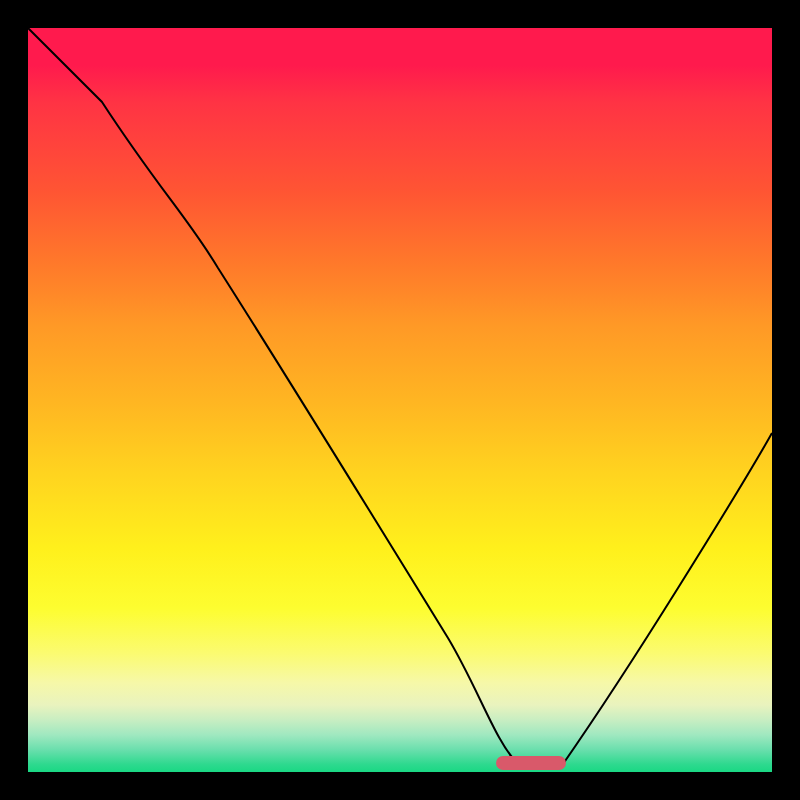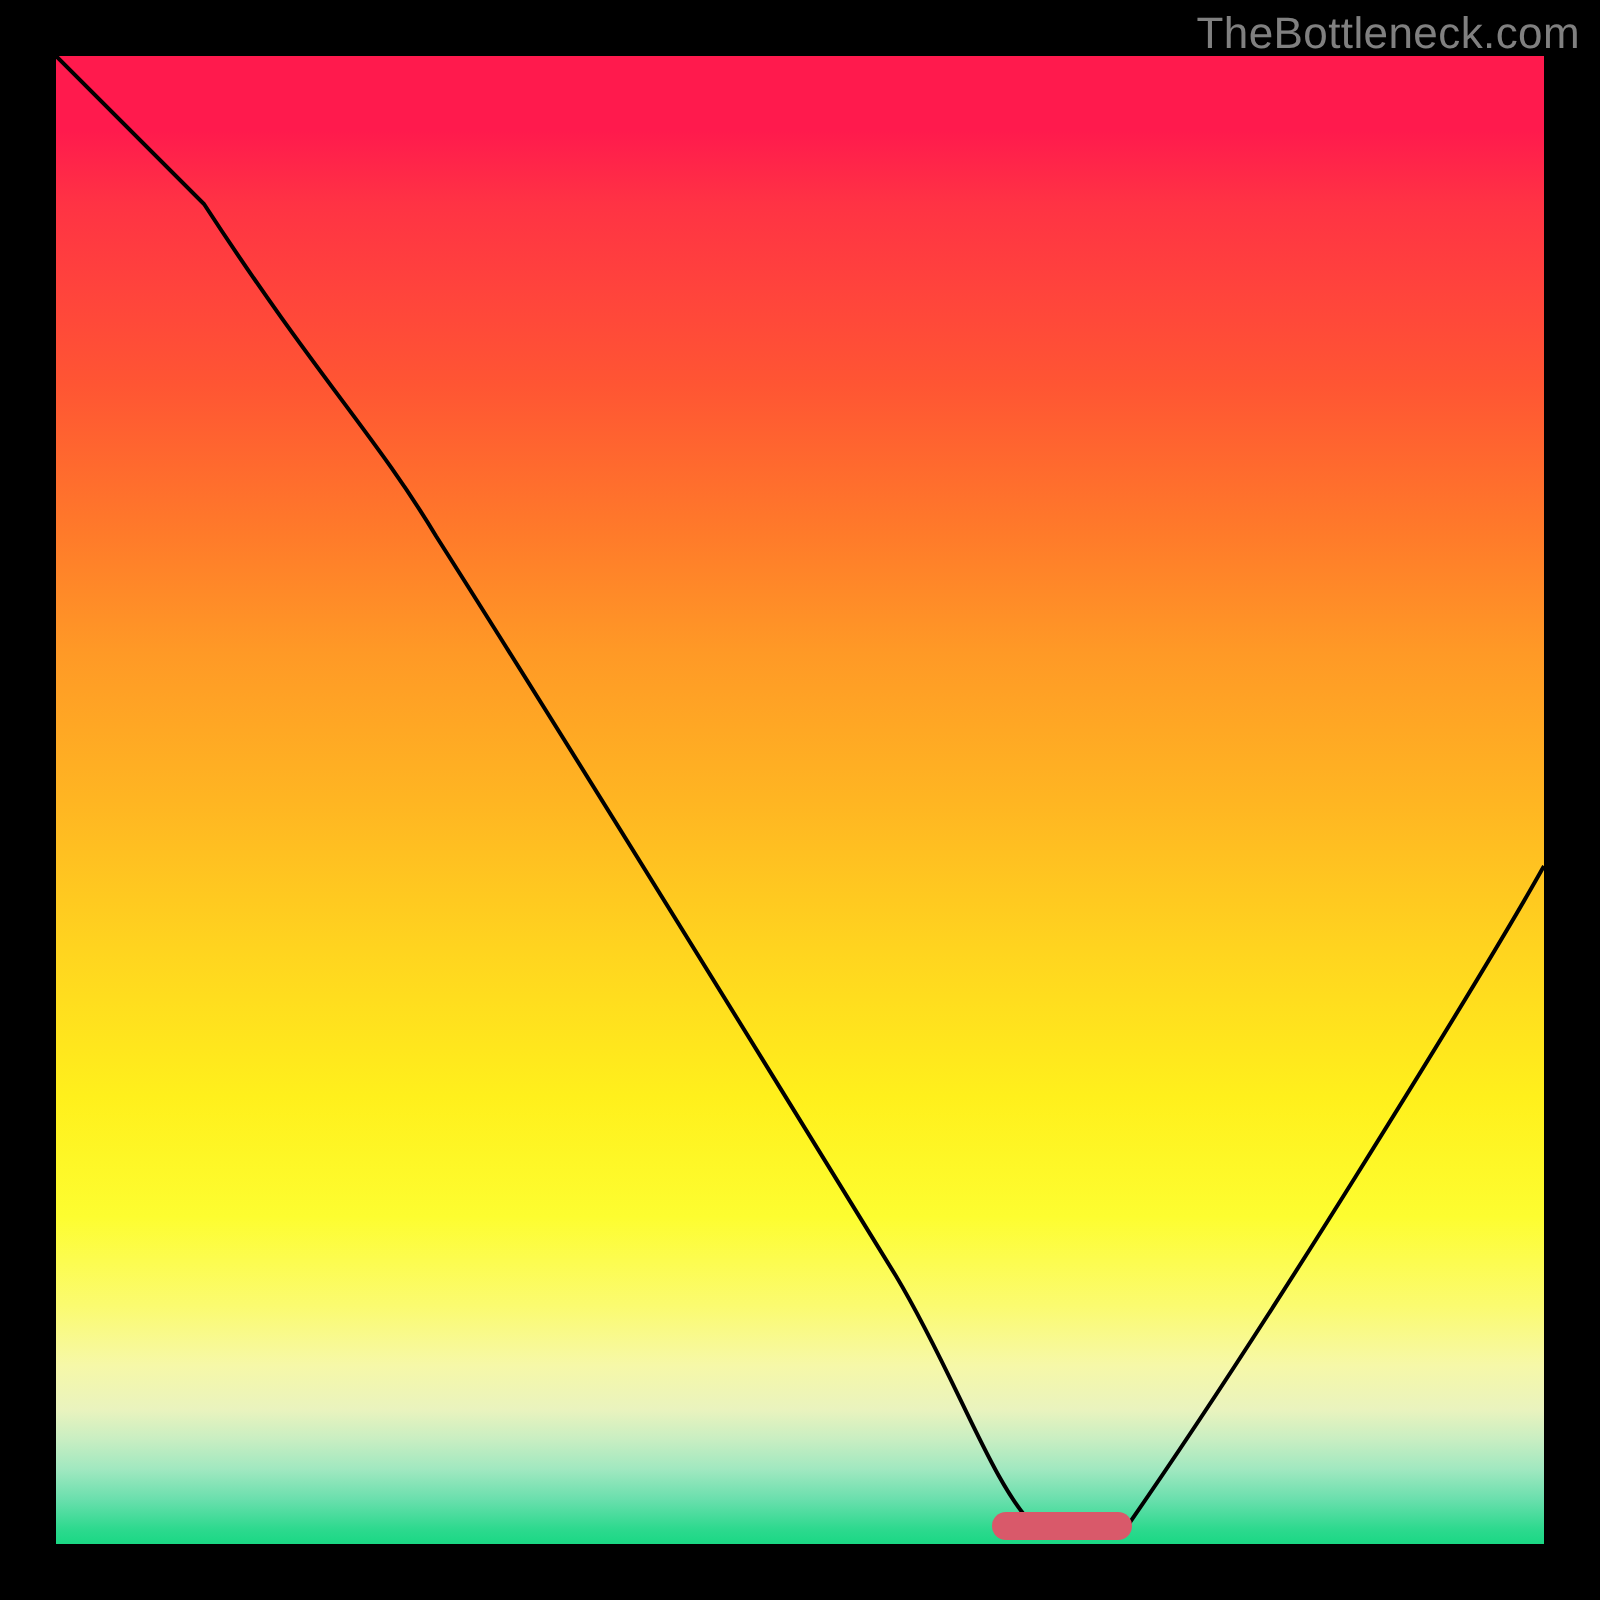--- a/index.html
+++ b/index.html
@@ -82,14 +82,13 @@
                L 74 74
                C 130 160, 160 190, 190 240
                C 260 350, 340 480, 420 610
                C 450 660, 468 715, 490 736
                L 535 736
                C 560 700, 600 640, 650 560
                C 700 480, 730 430, 744 405"></path>
       <rect class="marker" x="468" y="728" width="70" height="14" rx="7" ry="7"></rect>
     </svg>
   </div>
-  <div class="watermark">TheBottleneck.com</div>
 </div>
 
 </body></html>

